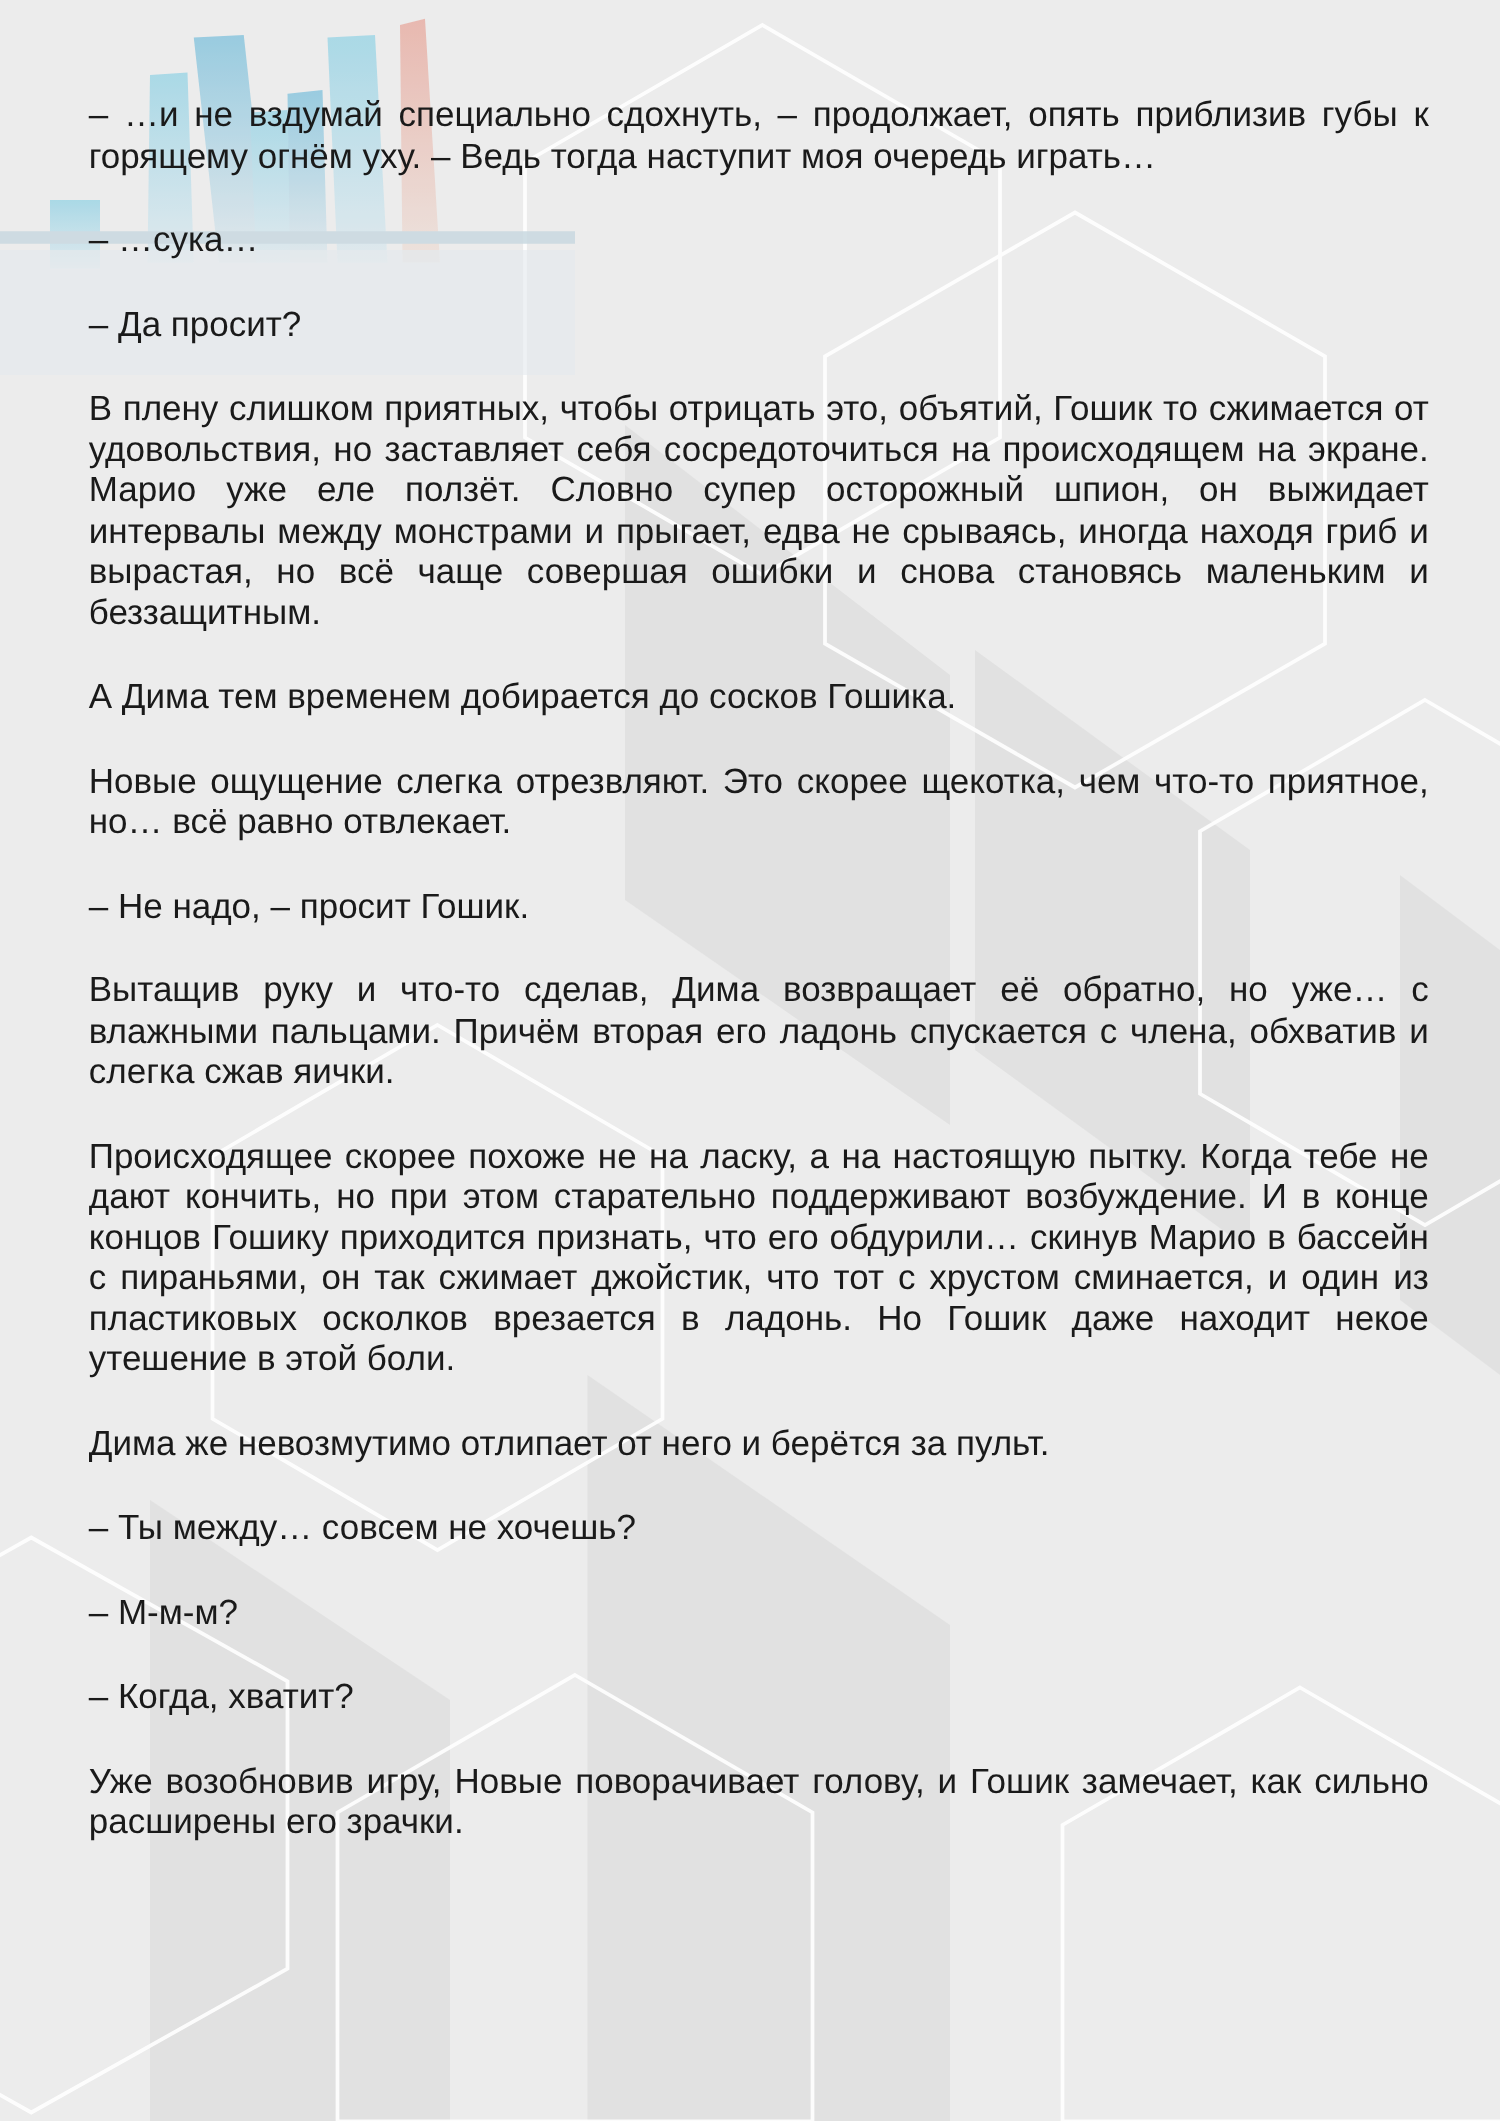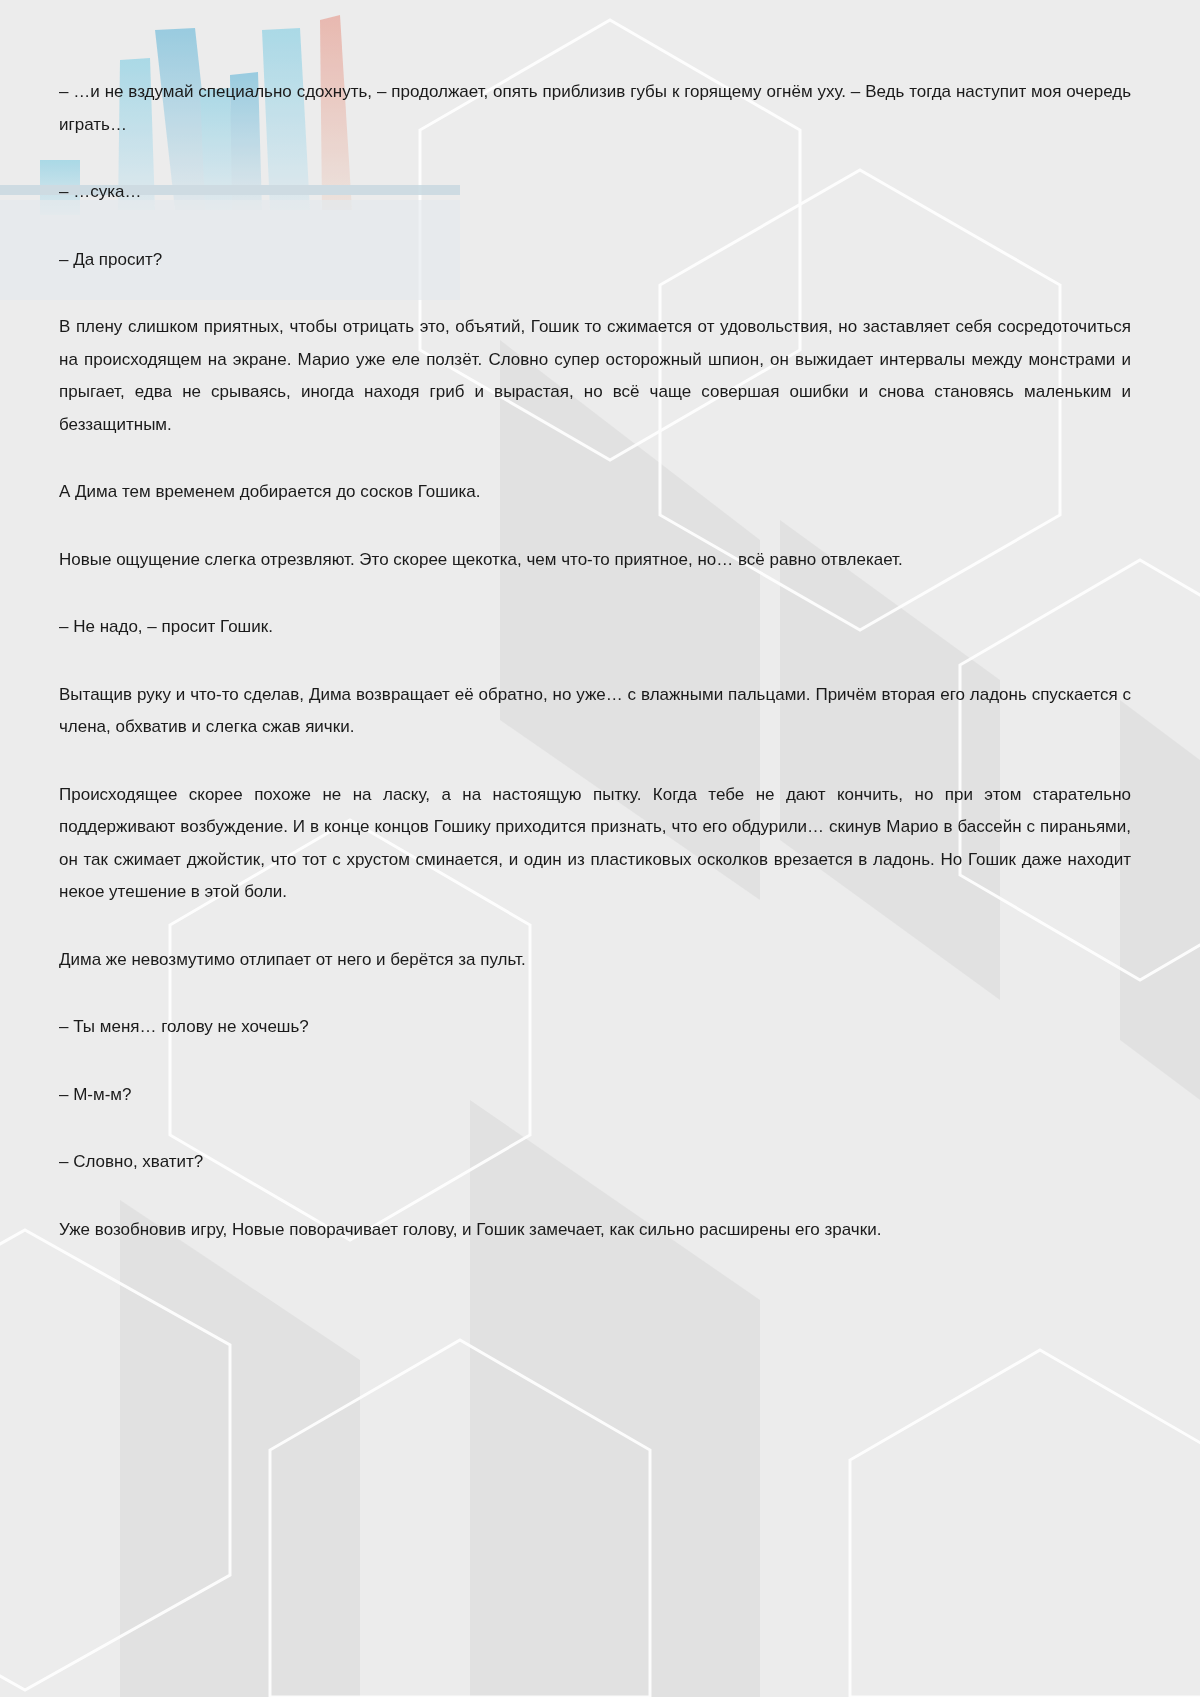--- a/index.html
+++ b/index.html
@@ -16,22 +16,22 @@
     .bg svg { position: absolute; left: 0; top: 0; }
     .skyline { position: absolute; left: 740px; top: 20px; width: 460px; height: 300px; }
     .content {
       position: absolute;
       left: 59px;
       top: 76px;
       width: 1072px;
       z-index: 1;
     }
     .para {
-      margin: 0 0 35px 0;
-      font-size: 17px;
+      margin: 0 0 35px 12px;
+      font-size: 28px;
       line-height: 32.5px;
       text-align: justify;
       width: 1072px;
     }
   </style>
 </head>
 <body>
 
 <div class="bg">
   <svg width="1200" height="1697" viewBox="0 0 1200 1697">
@@ -86,17 +86,17 @@
   <p class="para">– …и не вздумай специально сдохнуть, – продолжает, опять приблизив губы к горящему огнём уху. – Ведь тогда наступит моя очередь играть…</p>
   <p class="para">– …сука…</p>
   <p class="para">– Да просит?</p>
   <p class="para">В плену слишком приятных, чтобы отрицать это, объятий, Гошик то сжимается от удовольствия, но заставляет себя сосредоточиться на происходящем на экране. Марио уже еле ползёт. Словно супер осторожный шпион, он выжидает интервалы между монстрами и прыгает, едва не срываясь, иногда находя гриб и вырастая, но всё чаще совершая ошибки и снова становясь маленьким и беззащитным.</p>
   <p class="para">А Дима тем временем добирается до сосков Гошика.</p>
   <p class="para">Новые ощущение слегка отрезвляют. Это скорее щекотка, чем что-то приятное, но… всё равно отвлекает.</p>
   <p class="para">– Не надо, – просит Гошик.</p>
   <p class="para">Вытащив руку и что-то сделав, Дима возвращает её обратно, но уже… с влажными пальцами. Причём вторая его ладонь спускается с члена, обхватив и слегка сжав яички.</p>
   <p class="para">Происходящее скорее похоже не на ласку, а на настоящую пытку. Когда тебе не дают кончить, но при этом старательно поддерживают возбуждение. И в конце концов Гошику приходится признать, что его обдурили… скинув Марио в бассейн с пираньями, он так сжимает джойстик, что тот с хрустом сминается, и один из пластиковых осколков врезается в ладонь. Но Гошик даже находит некое утешение в этой боли.</p>
   <p class="para">Дима же невозмутимо отлипает от него и берётся за пульт.</p>
-  <p class="para">– Ты меня… голову не хочешь?</p>
+  <p class="para">– Ты между… совсем не хочешь?</p>
   <p class="para">– М-м-м?</p>
-  <p class="para">– Словно, хватит?</p>
+  <p class="para">– Когда, хватит?</p>
   <p class="para">Уже возобновив игру, Новые поворачивает голову, и Гошик замечает, как сильно расширены его зрачки.</p>
 </main>
 
 </body></html>

